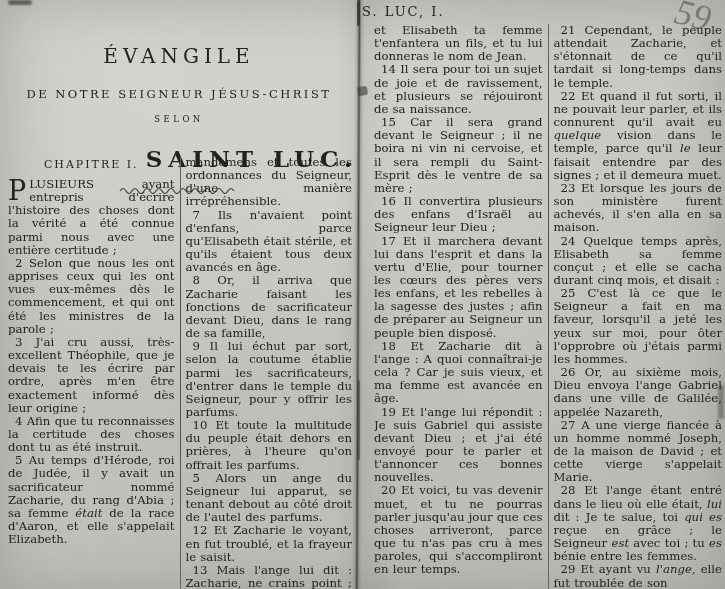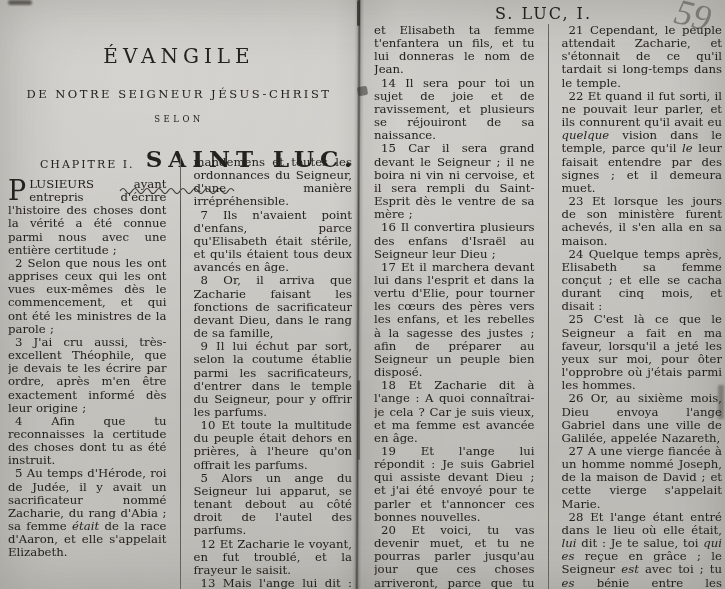--- a/index.html
+++ b/index.html
@@ -20,21 +20,21 @@
     color:#24221e;
   }
   
   .left-page{position:absolute;left:0;top:0;width:358px;height:589px;}
   .title-block{position:absolute;left:0;top:0;width:100%;text-align:center;padding-top:44px;}
   .t1{font-size:20px;letter-spacing:5px;margin:0;font-weight:normal;}
   .t2{font-size:11.5px;letter-spacing:2.5px;margin:19px 0 0 0;font-weight:normal;}
   .t3{font-size:8.5px;letter-spacing:3.5px;margin:13px 0 0 0;font-weight:normal;}
   .t4{font-size:23px;letter-spacing:6px;margin:21px 0 0 0;font-weight:bold;text-align:right;}
   .ornament{margin-top:13px;line-height:0;}
-  .cols{position:absolute;display:flex;gap:8px;}
+  .cols{position:absolute;display:flex;}
   .cols-left{top:156px;left:8px;width:344px;bottom:0;}
   .cols-right{top:24px;left:12px;width:348px;bottom:0;}
   .col{flex:1 1 0;overflow:hidden;}
   .rule{width:1px;background:linear-gradient(#6a675f, #4e4b44 20%, #5a574f 80%, #6a675f);margin:0 5px;}
   .chapter{font-size:11px;letter-spacing:2px;text-align:center;margin:2px 0 7px 0;font-weight:normal;}
   .col p{margin:0;text-align:justify;text-indent:7px;font-size:11.7px;line-height:13.15px;word-spacing:0.5px;}
   .col p.noindent{text-indent:0;}
   .initial{float:left;font-size:27px;line-height:22px;padding:2px 3px 0 0;}
   
   .gutter{
@@ -45,22 +45,22 @@
   }
   .gutter-dark{position:absolute;left:357px;width:3px;background:#33312d;opacity:0.85;border-radius:2px;}
   .gd1{top:0;height:26px;}
   .gd2{top:86px;height:10px;left:358px;width:9px;transform:rotate(80deg);opacity:0.55;}
   .gd3{top:380px;height:80px;opacity:0.5;}
   .smudge{position:absolute;background:#3a3832;filter:blur(1px);opacity:0.7;}
   .sm1{left:8px;top:0;width:24px;height:5px;border-radius:3px;}
   .sm2{left:718px;top:385px;width:6px;height:34px;opacity:0.4;}
   
   .right-page{position:absolute;left:362px;top:0;width:363px;height:589px;}
-  .running-header{position:absolute;top:4px;left:0;width:100%;text-align:center;
-    font-size:16px;letter-spacing:2px;}
+  .running-header{position:absolute;top:4px;left:0;width:100%;text-align:left;
+    font-size:13px;letter-spacing:2px;}
   .handwritten{
     position:absolute;right:14px;top:-6px;
     font-family:cursive;font-style:italic;
     font-size:36px;color:#7b7973;transform:rotate(14deg);
   }
 </style>
 </head>
 <body>
 
 <div id="scan">

